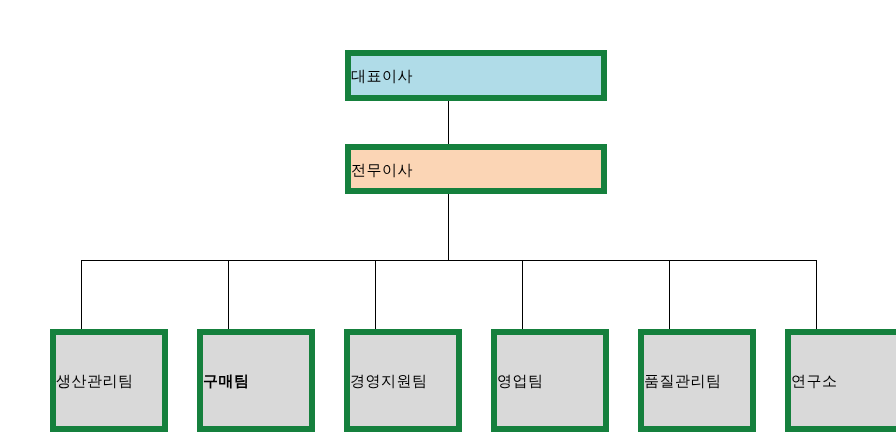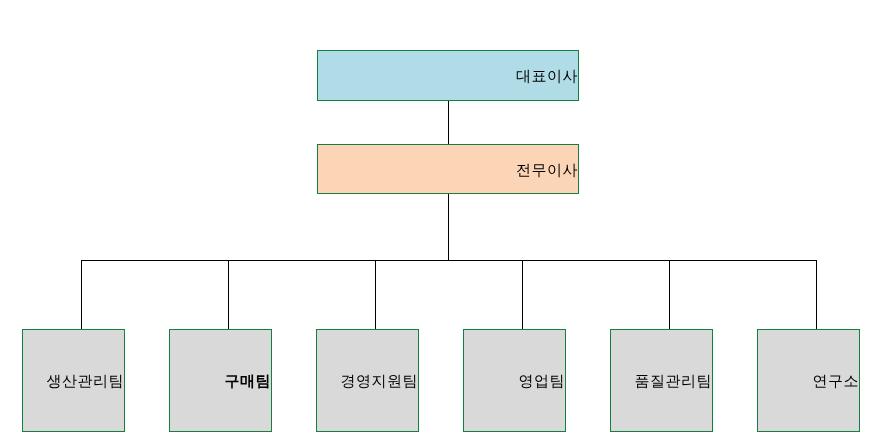--- a/index.html
+++ b/index.html
@@ -14,25 +14,26 @@
     overflow: hidden;
   }
   #org-chart {
     position: relative;
     width: 896px;
     height: 445px;
   }
   .node {
     position: absolute;
     box-sizing: border-box;
-    border: 1px solid #15803d;
+    border: 6px solid #15803d;
     display: flex;
     align-items: center;
-    justify-content: flex-end;
+    justify-content: flex-start;
     z-index: 2;
+    margin-left: 28px;
   }
   .node-label {
     font-size: 15px;
     color: #000000;
     line-height: 1;
     white-space: nowrap;
     letter-spacing: 0.5px;
   }
   .node.level-1 {
     left: 317px;
@@ -43,21 +44,21 @@
   }
   .node.level-2 {
     left: 317px;
     top: 144px;
     width: 262px;
     height: 50px;
     background: #fbd5b5;
   }
   .node.level-3 {
     top: 329px;
-    width: 103px;
+    width: 118px;
     height: 103px;
     background: #d9d9d9;
   }
   .connector {
     position: absolute;
     background: #000000;
     z-index: 1;
   }
   .connector.v {
     width: 1px;
@@ -107,21 +108,21 @@
   <div class="node level-2">
     <span class="node-label">전무이사</span>
   </div>
 
   <div class="node level-3" style="left:22px;">
     <span class="node-label">생산관리팀</span>
   </div>
   <div class="node level-3" style="left:169px;font-weight:bold;">
     <span class="node-label">구매팀</span>
   </div>
-  <div class="node level-3" style="left:316px;padding-left:45px;">
+  <div class="node level-3" style="left:316px;">
     <span class="node-label">경영지원팀</span>
   </div>
   <div class="node level-3" style="left:463px;">
     <span class="node-label">영업팀</span>
   </div>
   <div class="node level-3" style="left:757px;">
     <span class="node-label">연구소</span>
   </div>
   <div class="node level-3" style="left:610px;">
     <span class="node-label">품질관리팀</span>

